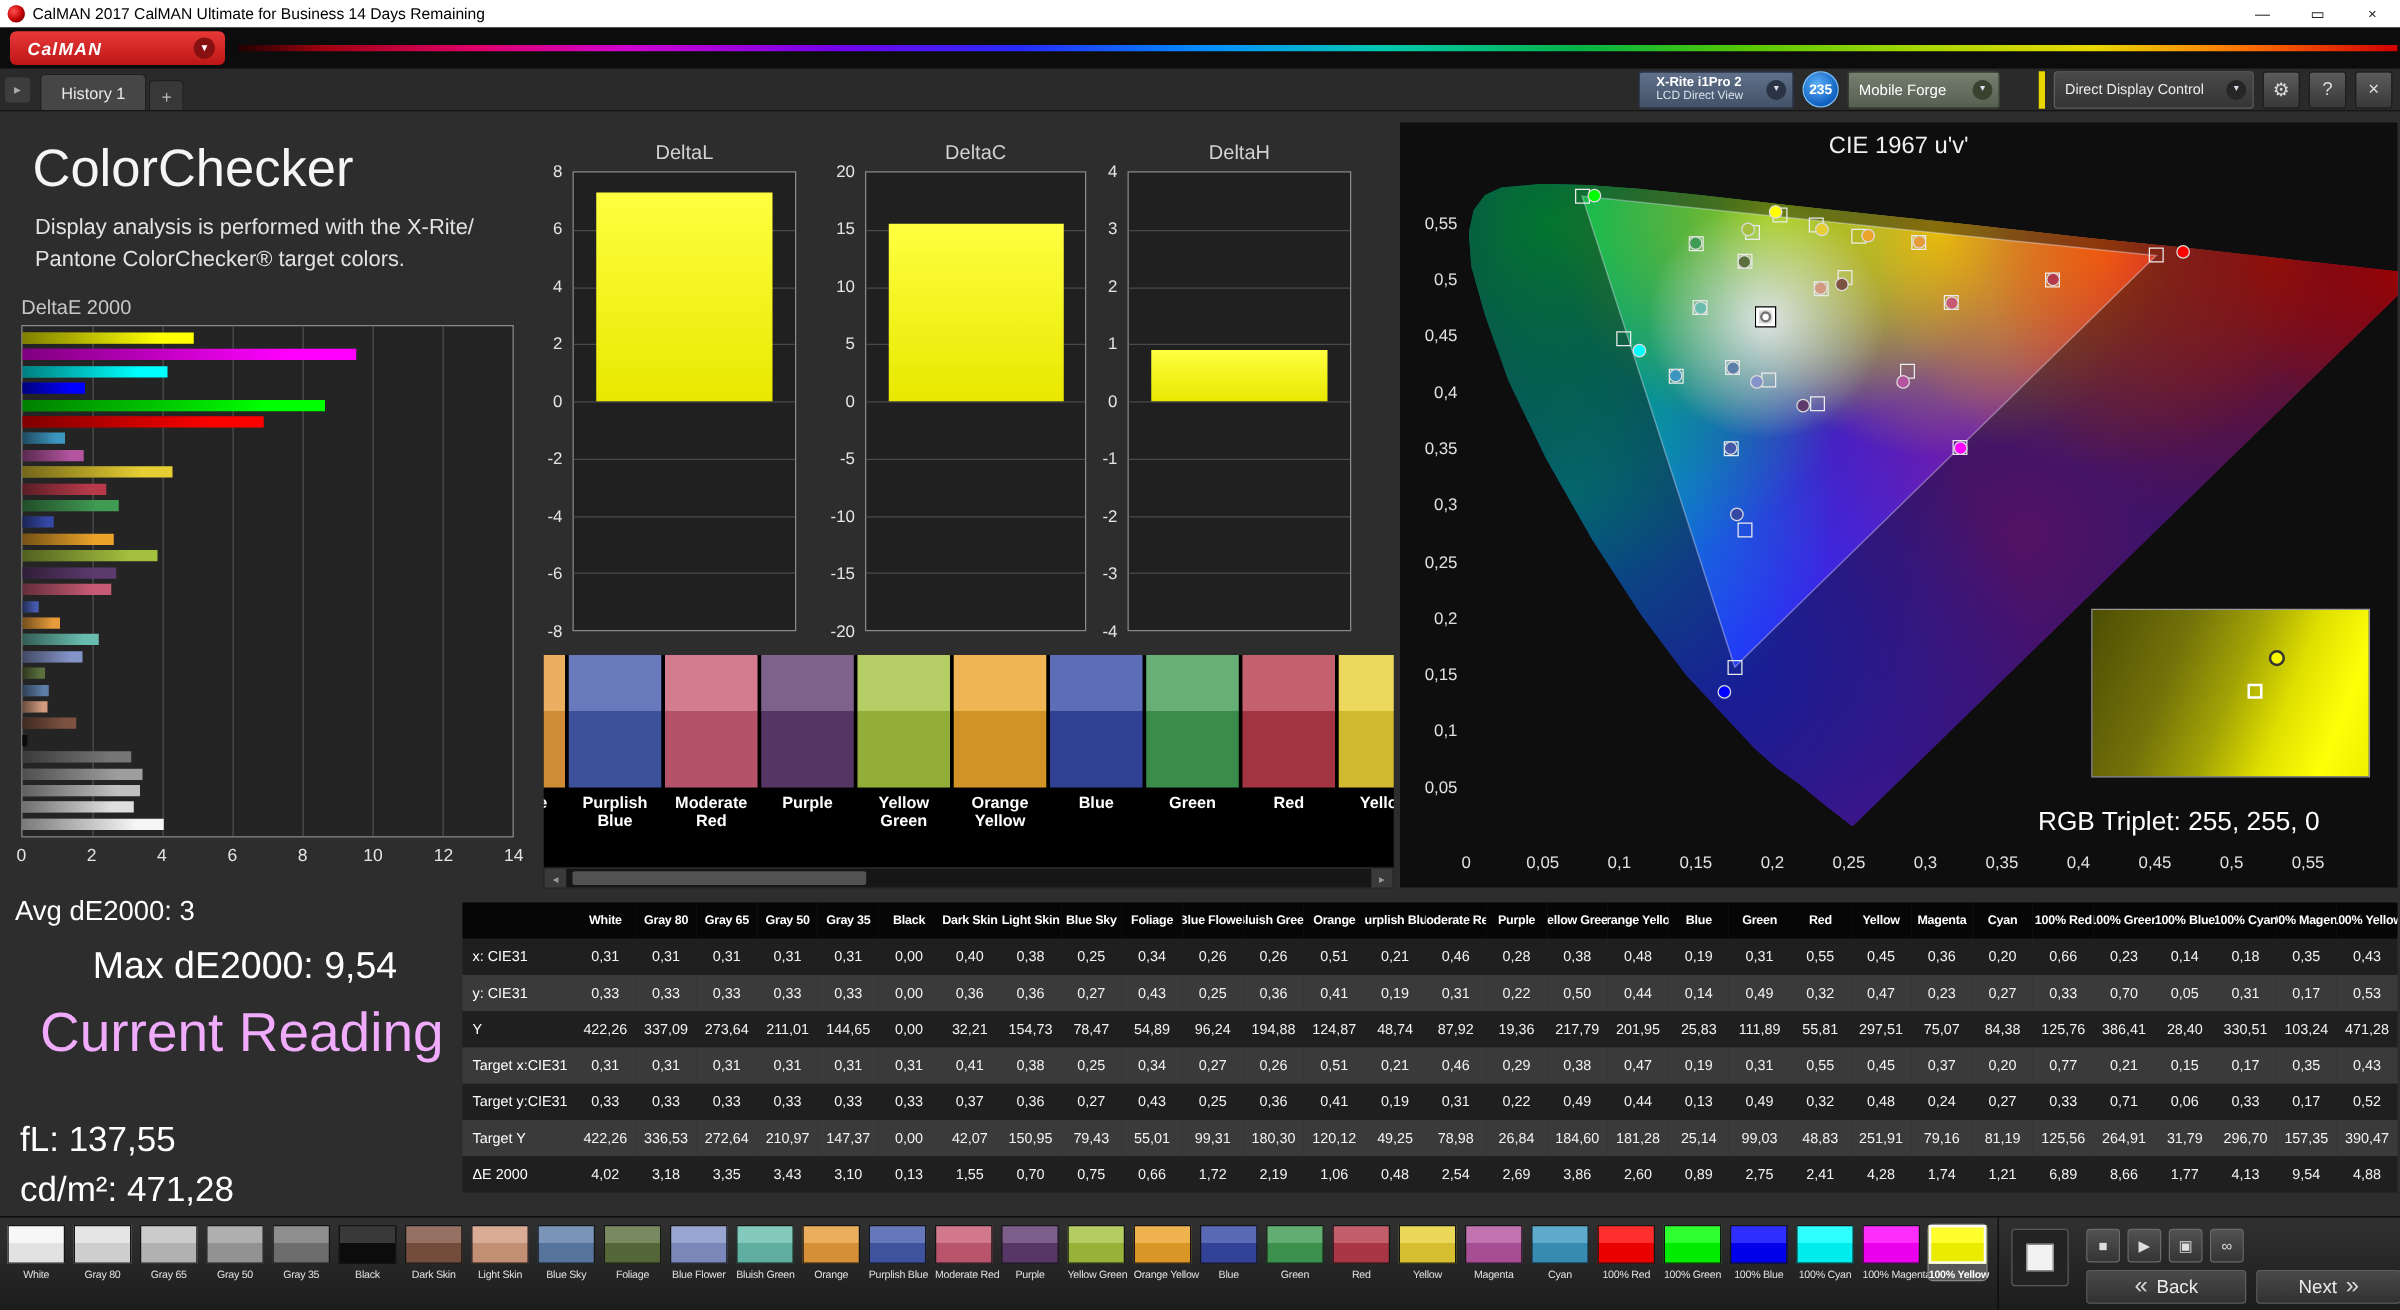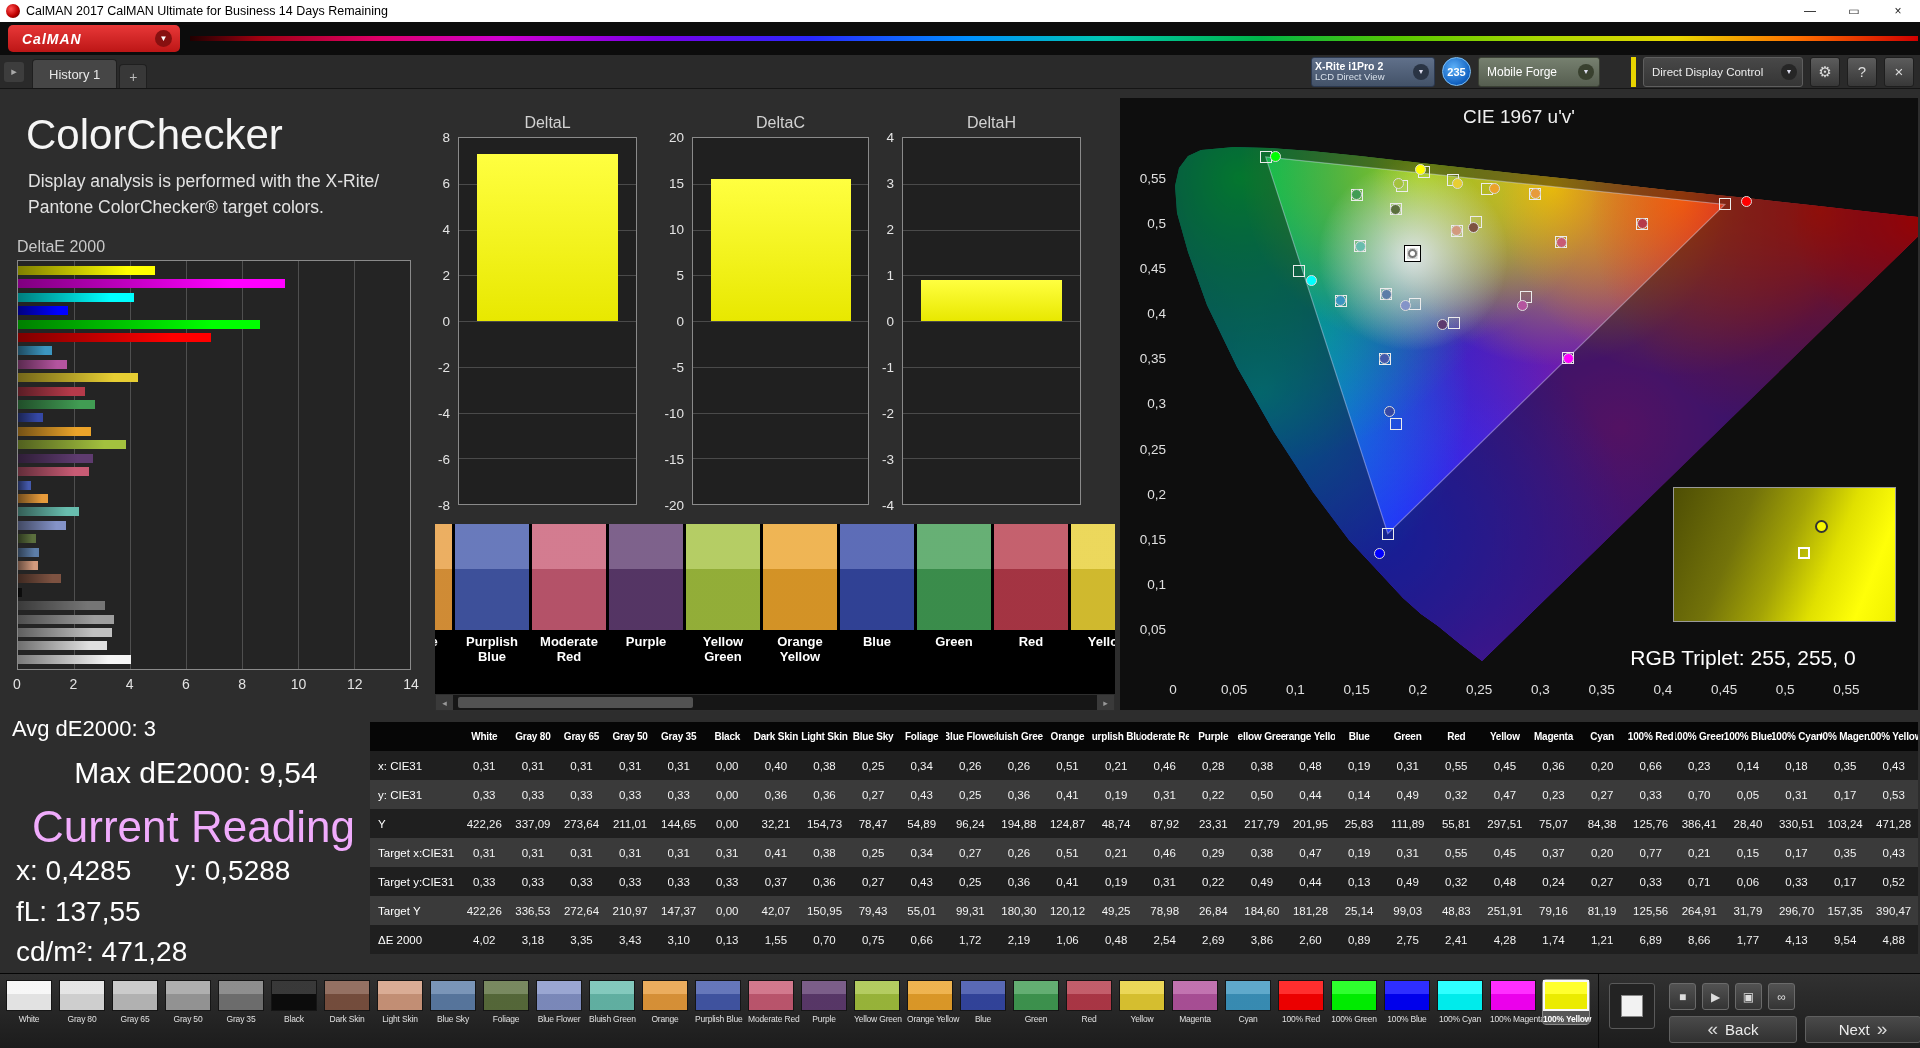--- a/index.html
+++ b/index.html
@@ -23,21 +23,21 @@
   
   .tabbar{position:absolute;top:55px;height:34px;left:0;right:0;background:#2a2a2a;border-bottom:1px solid #151515;display:flex;align-items:center;padding:0 4px}
   .tab-nav-btn{width:20px;height:20px;background:#3d3d3d;border-radius:3px;color:#aaa;font-size:11px;display:flex;align-items:center;justify-content:center;margin-right:8px}
   .tab{height:29px;display:flex;align-items:center;background:#464646;border:1px solid #1f1f1f;border-bottom:none;border-radius:4px 4px 0 0;padding:0 16px;color:#e8e8e8;font-size:13px;align-self:flex-end}
   .addtab{padding:0 9px;background:#383838;color:#bbb;height:24px;margin-left:2px;font-size:14px}
   .tab-right{margin-left:auto;display:flex;align-items:center;gap:7px;padding-right:2px}
   .dd{height:30px;border-radius:3px;display:flex;align-items:center}
   .dd-arrow{width:16px;height:16px;border-radius:50%;display:flex;align-items:center;justify-content:center;font-size:7px;color:#dde;margin:0 5px 0 6px;flex:0 0 auto}
   .dd-meter{width:124px;background:linear-gradient(#60708a,#435268);border:1px solid #2c3950}
   .dd-meter .dd-arrow{background:#2a3444}
-  .dd-lines{display:flex;flex-direction:column;line-height:1.15;padding-left:3px;flex:1;overflow:hidden}
+  .dd-lines{display:flex;flex-direction:column;line-height:1.15;padding-left:13px;flex:1;overflow:hidden}
   .l1{font-size:10.5px;font-weight:bold;color:#fff;white-space:nowrap}
   .l2{font-size:9.5px;color:#d8e0ea;white-space:nowrap}
   .badge{width:29px;height:29px;border-radius:50%;background:radial-gradient(circle at 40% 35%,#5cb0f8,#1060c0 70%,#0a4890);border:1px solid #7cc0f8;color:#fff;font-size:11px;font-weight:bold;display:flex;align-items:center;justify-content:center}
   .dd-source{width:122px;background:linear-gradient(#76806f,#565e50);border:1px solid #3a4034}
   .dd-source .dd-arrow{background:#39412f}
   .dd-lbl{font-size:12px;color:#fff;padding-left:8px;flex:1;white-space:nowrap;overflow:hidden}
   .ybar{width:5px;height:30px;background:#e8d400;margin-left:24px}
   .dd-ddc{width:160px;background:linear-gradient(#484848,#353535);border:1px solid #5e5e5e}
   .dd-ddc .dd-lbl{font-size:11.5px;color:#ececec}
   .dd-ddc .dd-arrow{background:#262626}
@@ -229,24 +229,20 @@
       <div class="de-xlabel" style="left: 28.5714%;">4</div>
       <div class="de-xlabel" style="left: 42.8571%;">6</div>
       <div class="de-xlabel" style="left: 57.1429%;">8</div>
       <div class="de-xlabel" style="left: 71.4286%;">10</div>
       <div class="de-xlabel" style="left: 85.7143%;">12</div>
       <div class="de-xlabel" style="left: 100%;">14</div>
     </div>
   <div class="avg-line">Avg dE2000: 3</div>
   <div class="max-line">Max dE2000: 9,54</div>
   <div class="cur-label">Current Reading</div>
-  <div class="xy-line">
-    <span>x: 0,4285</span>
-    <span>y: 0,5288</span>
-  </div>
   <div class="fl-line">fL: 137,55</div>
   <div class="cd-line">cd/m²: 471,28</div>
 
   <div class="dchart-title" style="left:458px;width:179px">DeltaL</div>
   <div class="dylabels" style="left:414px">
       <div class="dylabel" style="top: 0%;">8</div>
       <div class="dylabel" style="top: 12.5%;">6</div>
       <div class="dylabel" style="top: 25%;">4</div>
       <div class="dylabel" style="top: 37.5%;">2</div>
       <div class="dylabel" style="top: 50%;">0</div>
@@ -635,21 +631,21 @@
       <div class="td r0">0,00</div>
       <div class="td r0">32,21</div>
       <div class="td r0">154,73</div>
       <div class="td r0">78,47</div>
       <div class="td r0">54,89</div>
       <div class="td r0">96,24</div>
       <div class="td r0">194,88</div>
       <div class="td r0">124,87</div>
       <div class="td r0">48,74</div>
       <div class="td r0">87,92</div>
-      <div class="td r0">23,31</div>
+      <div class="td r0">19,36</div>
       <div class="td r0">217,79</div>
       <div class="td r0">201,95</div>
       <div class="td r0">25,83</div>
       <div class="td r0">111,89</div>
       <div class="td r0">55,81</div>
       <div class="td r0">297,51</div>
       <div class="td r0">75,07</div>
       <div class="td r0">84,38</div>
       <div class="td r0">125,76</div>
       <div class="td r0">386,41</div>

